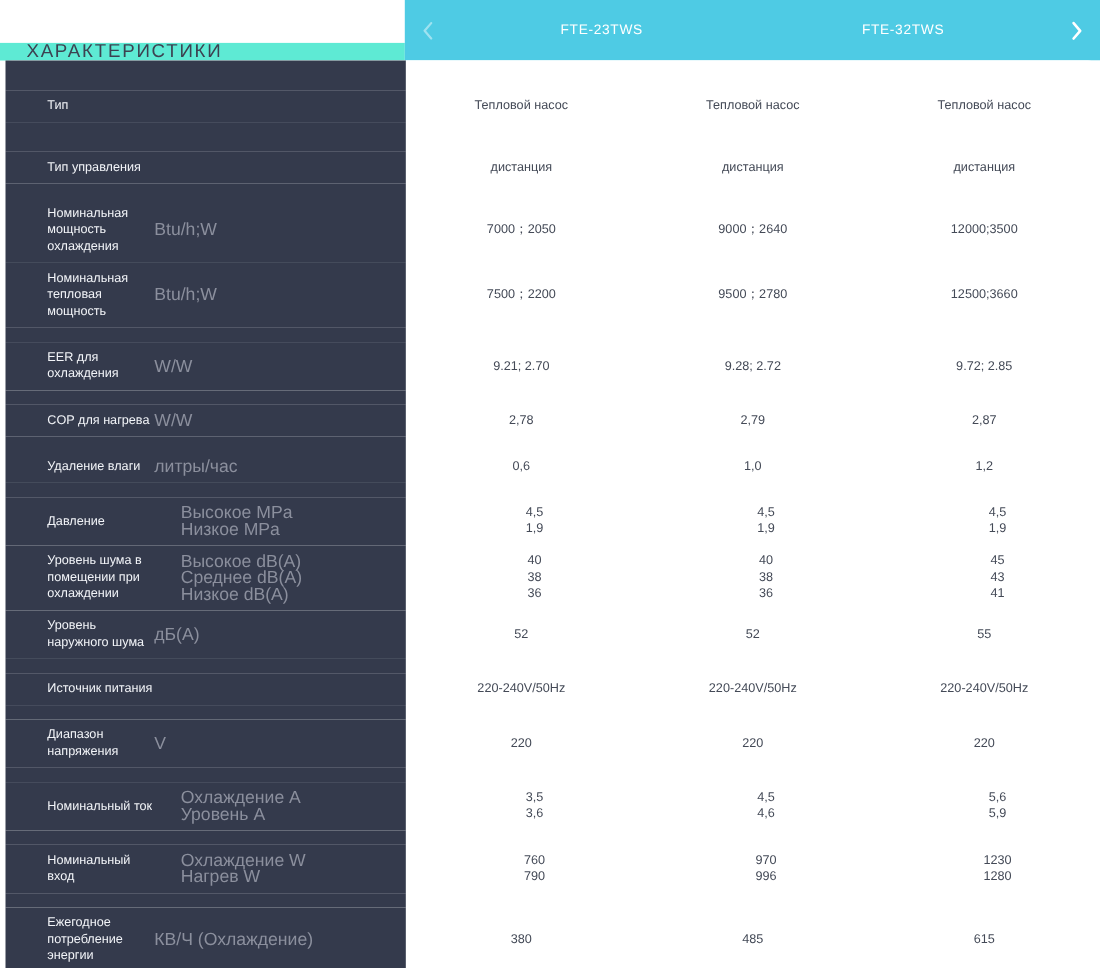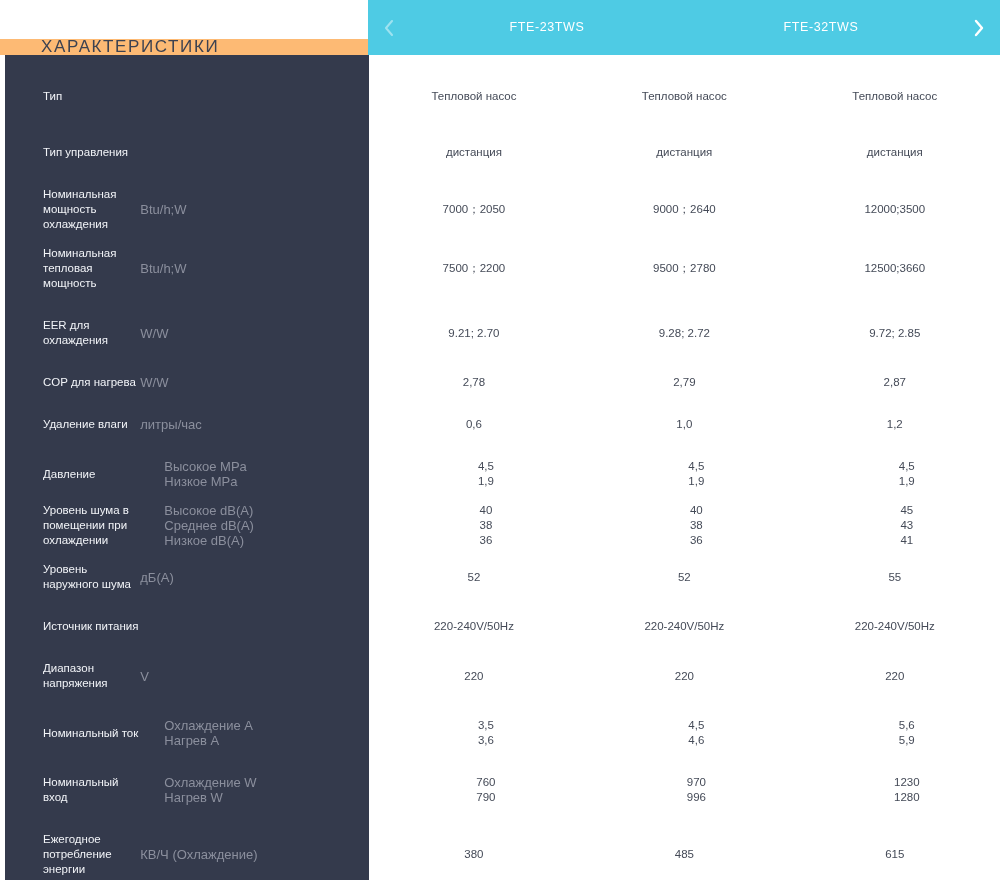--- a/index.html
+++ b/index.html
@@ -30,22 +30,22 @@
     display: flex;
     align-items: stretch;
     background: #ffffff;
   }
 
   .header-title-zone {
     width: 368px;
     flex: 0 0 368px;
     display: flex;
     align-items: center;
-    padding-left: 41px;
-    background: #fdba74;
+    padding-left: 24px;
+    background: #5eead4;
     margin-top: 39px;
   }
 
   .header-title {
     font-size: 17px;
     letter-spacing: 1.6px;
     color: #3c4251;
     font-weight: 400;
     white-space: nowrap;
   }
@@ -119,21 +119,21 @@
     font-size: 11.5px;
     line-height: 15px;
     padding: 7px 0 7px 38px;
     vertical-align: middle;
   }
 
   .c-unit {
     width: 228px;
     background: #343a4c;
     color: #8b8f9d;
-    font-size: 13px;
+    font-size: 16px;
     line-height: 15px;
     padding: 7px 10px 7px 0;
     vertical-align: middle;
   }
 
   .c-val {
     width: 210px;
     background: #ffffff;
     color: #444a57;
     font-size: 11.5px;
@@ -396,21 +396,21 @@
             <td class="c-unit"></td>
           <td class="c-val"></td>
             <td class="c-val"></td>
             <td class="c-val"></td>
         </tr>
 
         <tr>
           <td class="c-name">Номинальный ток</td>
           <td class="c-unit">
             <span class="sub">Охлаждение A</span>
-            <span class="sub">Нагрев A</span>
+            <span class="sub">Уровень A</span>
           </td>
           <td class="c-val">
             <span class="sub">3,5</span>
             <span class="sub">3,6</span>
           </td>
           <td class="c-val">
             <span class="sub">4,5</span>
             <span class="sub">4,6</span>
           </td>
           <td class="c-val">

